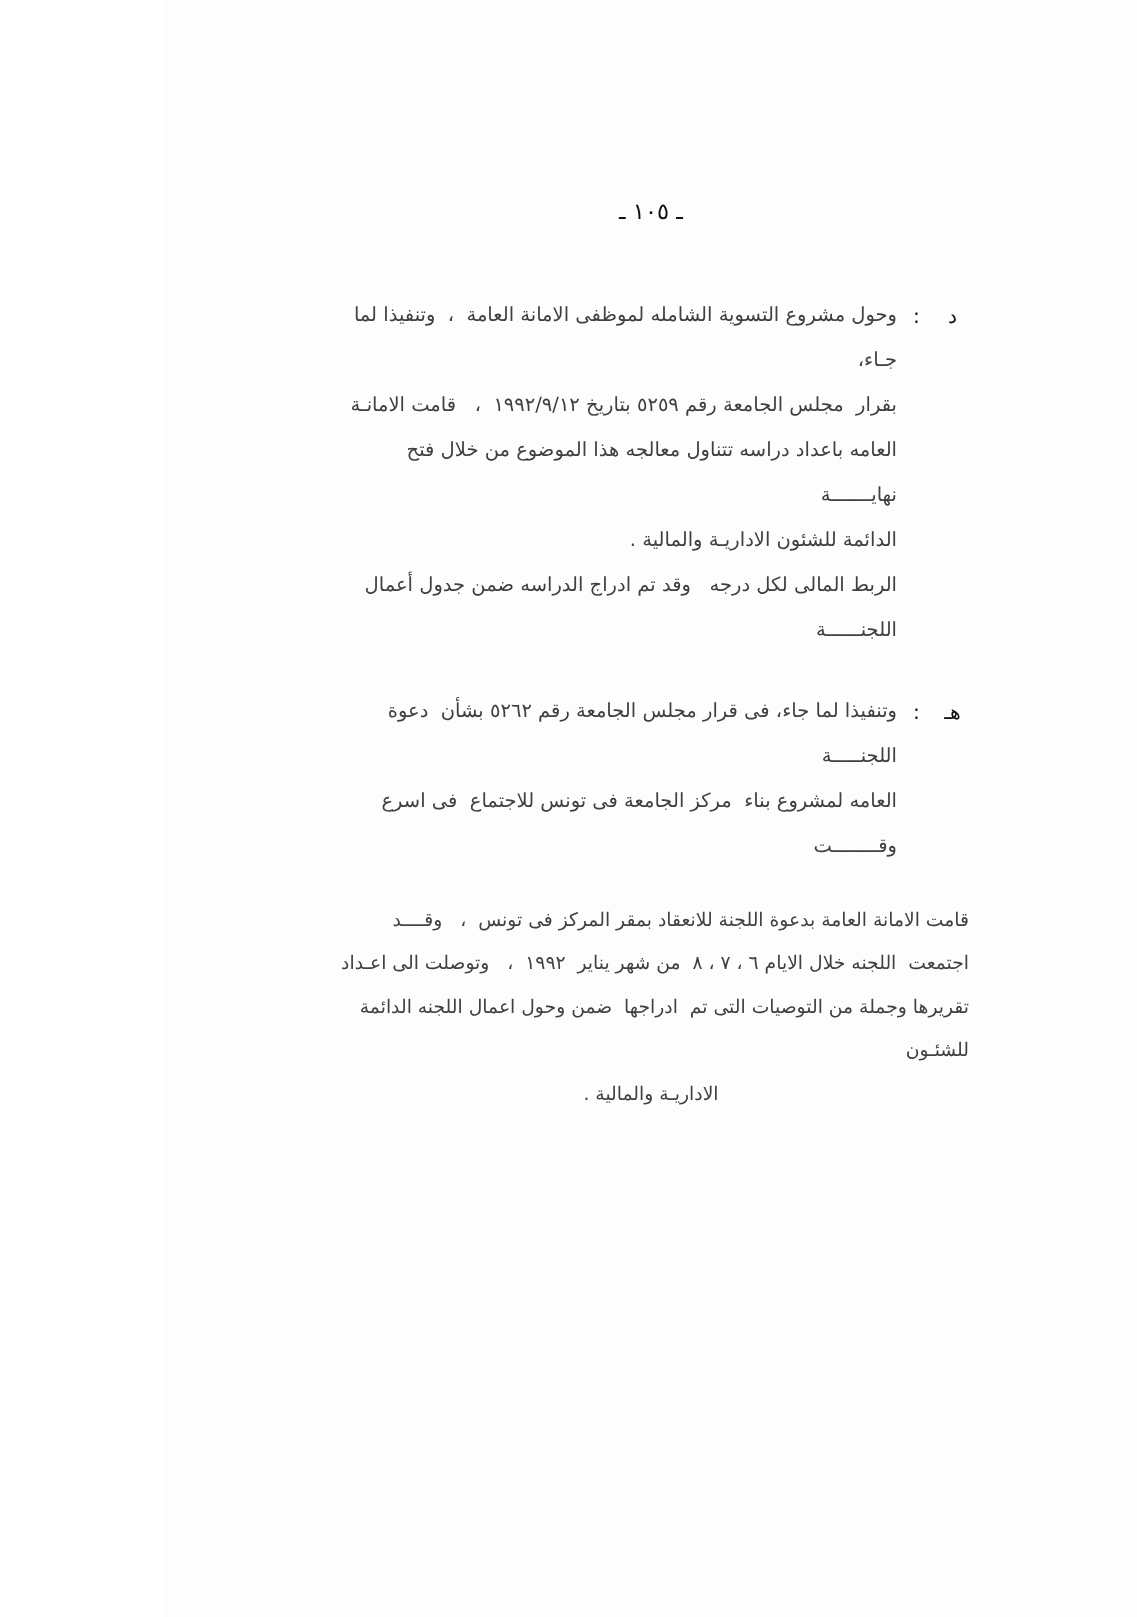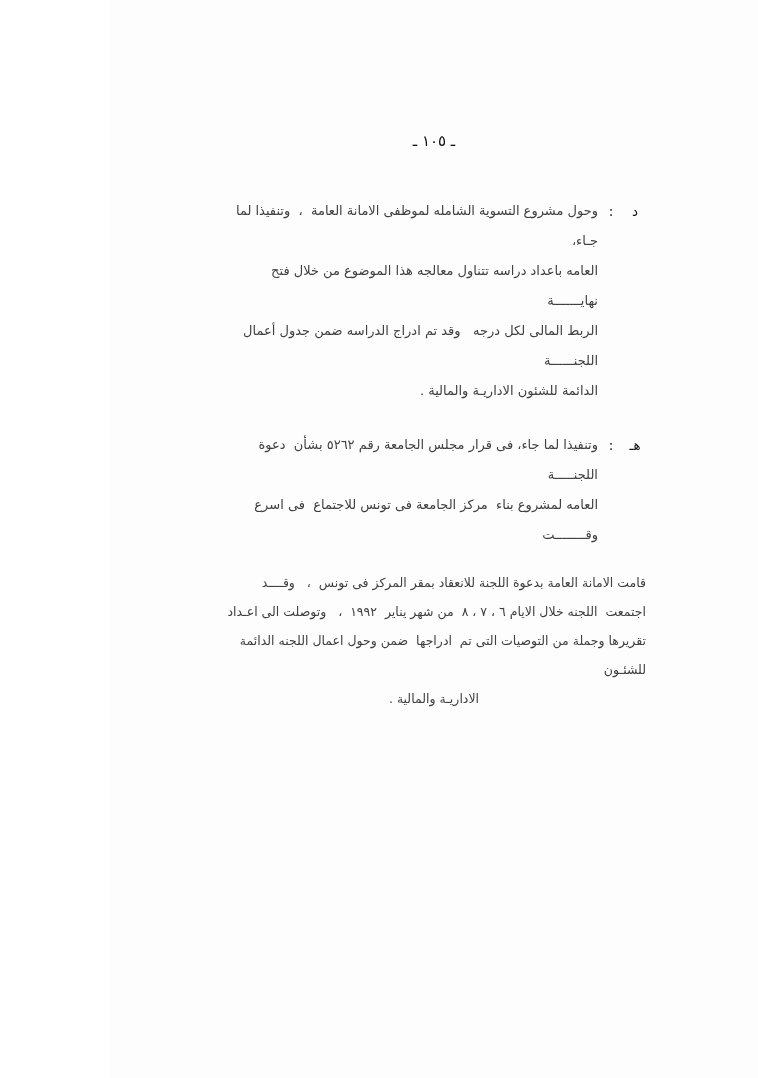--- a/index.html
+++ b/index.html
@@ -88,23 +88,24 @@
 
   <div class="page-number">ـ ١٠٥ ـ</div>
 
   <div class="content">
 
     <div class="block">
       <div class="marker">د</div>
       <div class="colon">:</div>
       <div class="lines">
         <div class="line">وحول مشروع التسوية الشامله لموظفى الامانة العامة  ،  وتنفيذا لما جـاء،</div>
+        <div class="line">بقرار  مجلس الجامعة رقم ٥٢٥٩ بتاريخ ١٩٩٢/٩/١٢  ،   قامت الامانـة</div>
         <div class="line">العامه باعداد دراسه تتناول معالجه هذا الموضوع من خلال فتح نهايـــــــة</div>
+        <div class="line">الدائمة للشئون الاداريـة والمالية .</div>
         <div class="line">الربط المالى لكل درجه   وقد تم ادراج الدراسه ضمن جدول أعمال اللجنــــــة</div>
-        <div class="line">الدائمة للشئون الاداريـة والمالية .</div>
       </div>
     </div>
 
     <div class="block block-e">
       <div class="marker">هـ</div>
       <div class="colon">:</div>
       <div class="lines">
         <div class="line">وتنفيذا لما جاء، فى قرار مجلس الجامعة رقم ٥٢٦٢ بشأن  دعوة اللجنـــــة</div>
         <div class="line">العامه لمشروع بناء  مركز الجامعة فى تونس للاجتماع  فى اسرع وقــــــــت</div>
       </div>

